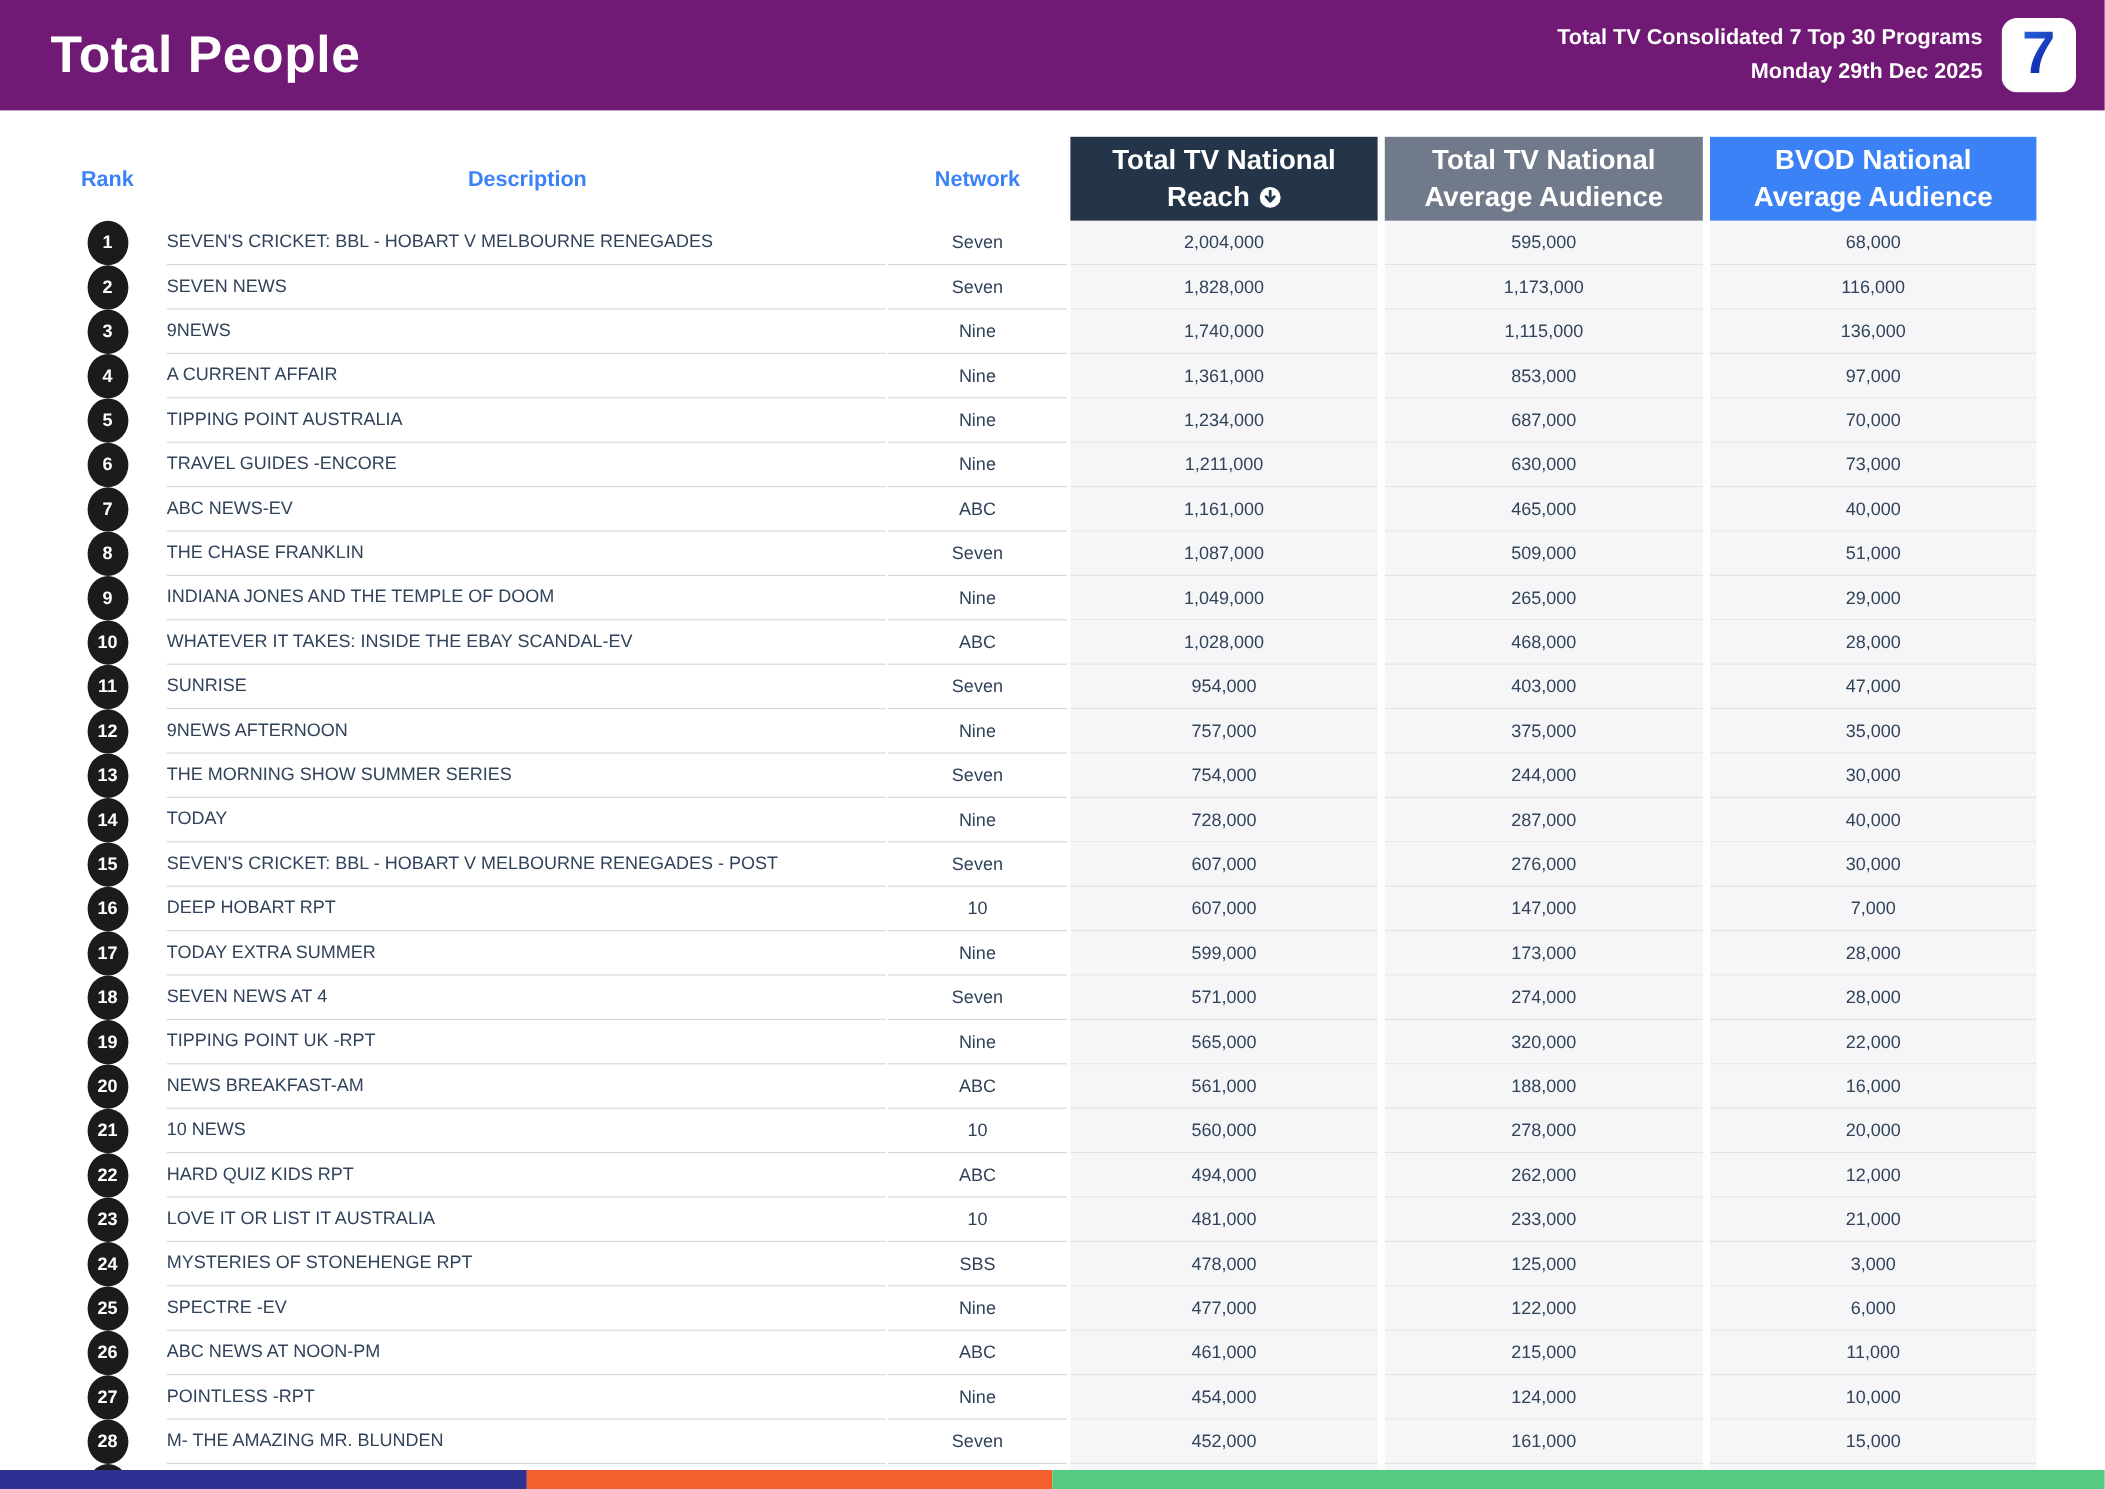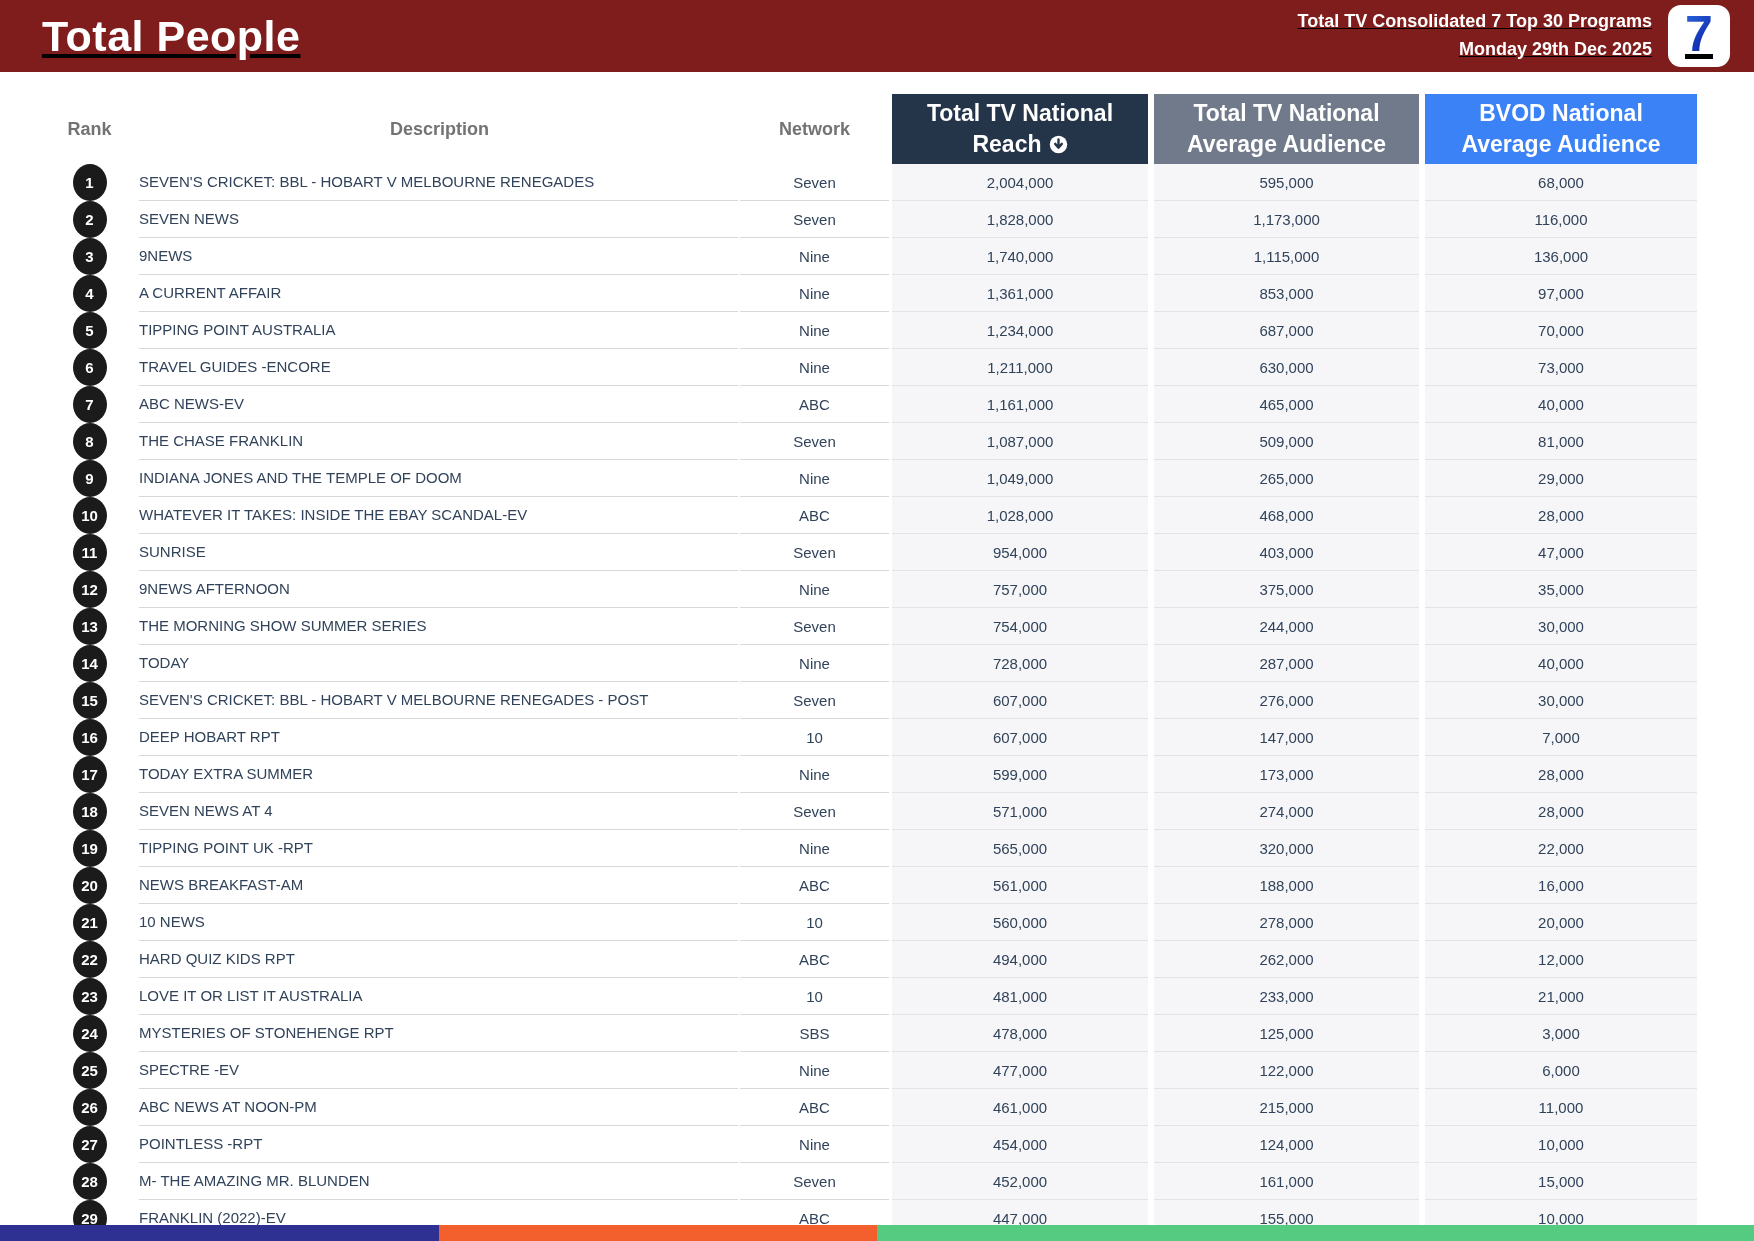--- a/index.html
+++ b/index.html
@@ -6,27 +6,26 @@
   html, body { width: 1754px; height: 1241px; }
   body {
     font-family: "Liberation Sans", sans-serif;
     background: #ffffff;
     position: relative;
     overflow: hidden;
   }
 
   
   .banner {
-    height: 72px;
-    background: #7f1d1d;
+    height: 92px;
+    background: #701a75;
     display: flex;
     align-items: center;
     justify-content: space-between;
     padding: 0 24px 0 42px;
-    text-decoration: underline;
   }
   .banner-title {
     color: #ffffff;
     font-size: 43px;
     font-weight: bold;
     letter-spacing: 0.5px;
   }
   .banner-right { display: flex; align-items: center; }
   .banner-subtitle {
     color: #ffffff;
@@ -57,21 +56,21 @@
 
   
   .table-wrap { padding: 0 0 0 40px; }
   .grid-row {
     display: grid;
     grid-template-columns: 99px 601px 149px 262px 271px 278px;
   }
   .thead { margin-top: 22px; height: 70px; }
   .th-label {
     display: flex; align-items: center; justify-content: center;
-    font-size: 18px; font-weight: bold; color: #737373;
+    font-size: 18px; font-weight: bold; color: #3b82f6;
   }
   .pill {
     margin: 0 3px;
     border-radius: 0;
     color: #ffffff;
     font-weight: bold;
     font-size: 23px;
     line-height: 1.35;
     display: flex; flex-direction: column;
     align-items: center; justify-content: center;
@@ -246,21 +245,21 @@
     <div class="cell num-cell">40,000</div>
   </div>
   <div class="grid-row">
     <div class="cell rank-cell">
       <span class="rank-badge">8</span>
     </div>
     <div class="cell desc-cell">THE CHASE FRANKLIN</div>
     <div class="cell net-cell">Seven</div>
     <div class="cell num-cell">1,087,000</div>
     <div class="cell num-cell">509,000</div>
-    <div class="cell num-cell">81,000</div>
+    <div class="cell num-cell">51,000</div>
   </div>
   <div class="grid-row">
     <div class="cell rank-cell">
       <span class="rank-badge">9</span>
     </div>
     <div class="cell desc-cell">INDIANA JONES AND THE TEMPLE OF DOOM</div>
     <div class="cell net-cell">Nine</div>
     <div class="cell num-cell">1,049,000</div>
     <div class="cell num-cell">265,000</div>
     <div class="cell num-cell">29,000</div>

